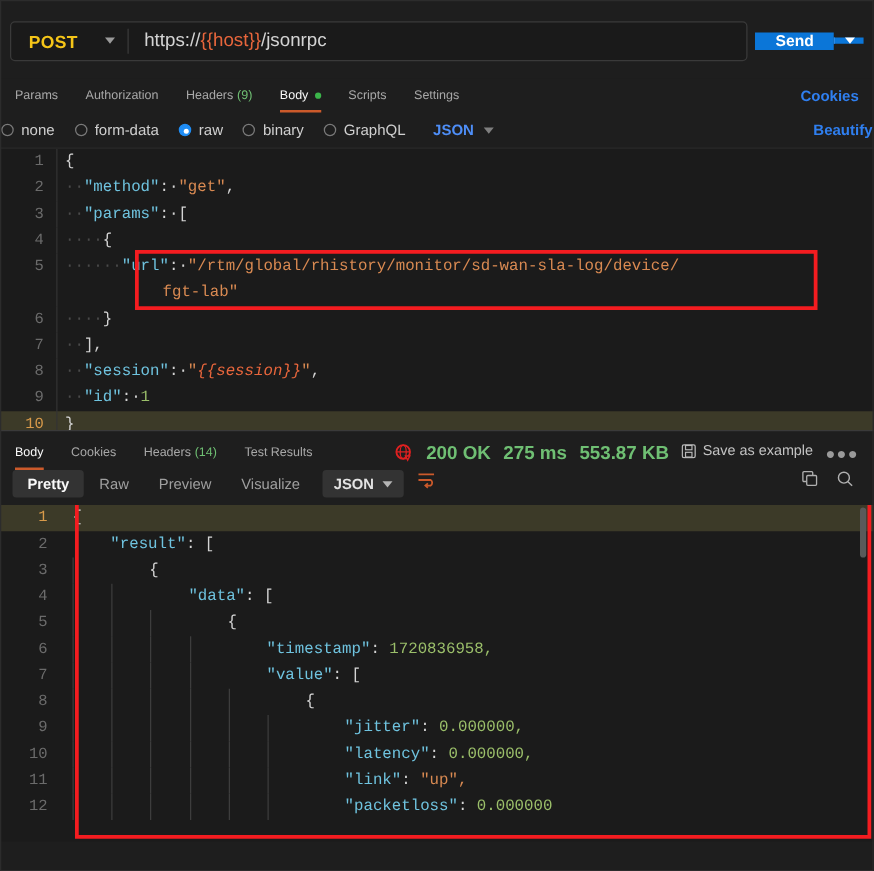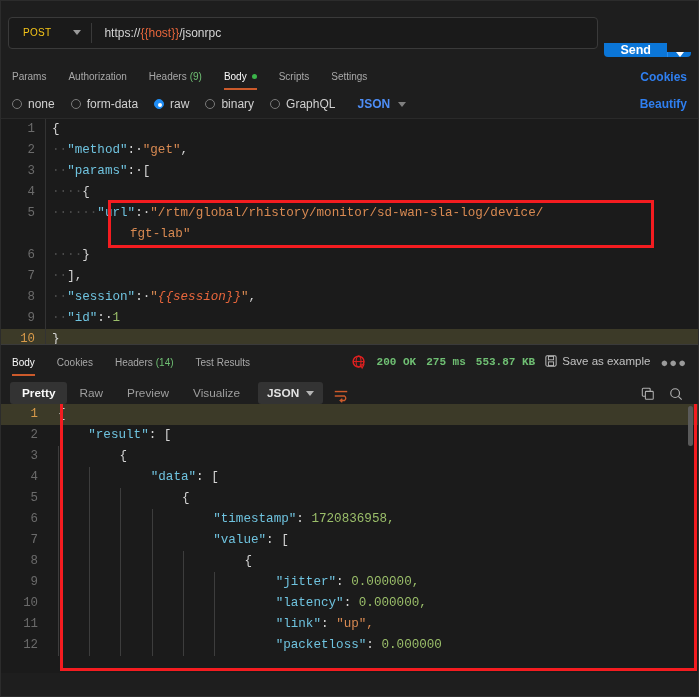--- a/index.html
+++ b/index.html
@@ -28,36 +28,36 @@
     border-radius:4px;
     overflow:hidden;
   }
   .method-select {
     display:flex; align-items:center; gap:22px;
     padding:0 10px 0 14px;
     height:100%;
     cursor:pointer;
     position:relative;
   }
-  .method-label { color:#f5c518; font-weight:normal; font-size:10px; letter-spacing:.3px; }
+  .method-label { color:#f5c518; font-weight:bold; font-size:14px; letter-spacing:.3px; }
   .chev {
     width:0;height:0;
     border-left:4px solid transparent;
     border-right:4px solid transparent;
     border-top:5px solid #9a9a9a;
   }
   .method-divider { width:1px; height:20px; background:#3a3a3a; }
   .url-text {
-    flex:1; padding:0 12px; font-size:12px;
+    flex:1; padding:0 12px; font-size:15px;
     color:#d4d4d4; white-space:nowrap; overflow:hidden;
     font-family:"Liberation Sans", sans-serif;
     cursor:text;
   }
   .url-text .var { color:#e8663c; }
-  .send-wrap { display:flex; align-items:flex-end; height:49px; border-radius:4px; overflow:hidden; }
+  .send-wrap { display:flex; align-items:center; height:49px; border-radius:4px; overflow:hidden; }
   .send-btn {
     background:#0b76d8; color:#fff; font-weight:bold; font-size:12.5px;
     padding:0 16px; display:flex; align-items:center; cursor:pointer;
     border:none;
   }
   .send-caret {
     background:#0b76d8; width:24px; display:flex; align-items:center; justify-content:center;
     cursor:pointer; border-left:1px solid #2a8bea;
   }
   .send-caret .chev { border-top-color:#fff; }
@@ -85,21 +85,21 @@
     width:5px;height:5px;border-radius:50%;background:#3bb54a;
     display:inline-block; margin-left:5px;
   }
   .link-right {
     margin-left:auto; color:#2f7ff0; font-size:12px; font-weight:bold; cursor:pointer;
   }
 
   
   .bodytype-row {
     display:flex; align-items:center;
-    padding:0 12px; height:28px;
+    padding:0 1px; height:28px;
   }
   .radio-opt { display:flex; align-items:center; gap:6px; margin-right:16px; cursor:pointer; white-space:nowrap; }
   .radio {
     width:10px;height:10px;border-radius:50%;
     border:1px solid #7a7a7a; background:transparent;
     flex:none; position:relative;
   }
   .radio.on { border-color:#1f8df5; background:#1f8df5; }
   .radio.on::after {
     content:""; position:absolute; top:2.5px; left:2.5px;
@@ -151,26 +151,26 @@
 
   
   .resp-divider { height:4px; background:#1e1e1e; border-top:1px solid #3a3a3a; }
   .resp-status-row {
     display:flex; align-items:center;
     padding:0 12px; height:28px;
     position:relative;
   }
   .status-right { margin-left:auto; display:flex; align-items:center; gap:10px; }
   .globe-icon { width:15px;height:15px; display:flex; align-items:center; }
-  .stat { font-size:11px; color:#6fbf73; font-weight:bold; white-space:nowrap;font-family:Liberation Mono, monospace; }
+  .stat { font-size:15px; color:#6fbf73; font-weight:bold; white-space:nowrap; }
   .save-example { display:flex; align-items:flex-start; gap:5px; font-size:11.5px; color:#c2c2c2; cursor:pointer; white-space:nowrap; }
   .dots { color:#9a9a9a; font-size:13px; letter-spacing:1px; cursor:pointer; }
 
   .resp-toolbar {
-    display:flex; align-items:flex-end;
+    display:flex; align-items:flex-start;
     padding:0 10px; height:28px;
   }
   .rtab {
     padding:4px 12px; font-size:11.8px; color:#9f9f9f; cursor:pointer;
     border-radius:3px; white-space:nowrap;
   }
   .rtab.active { background:#333333; color:#fafafa; font-weight:bold; }
   .rsel {
     display:flex; align-items:center; gap:7px;
     background:#333333; border-radius:3px;

